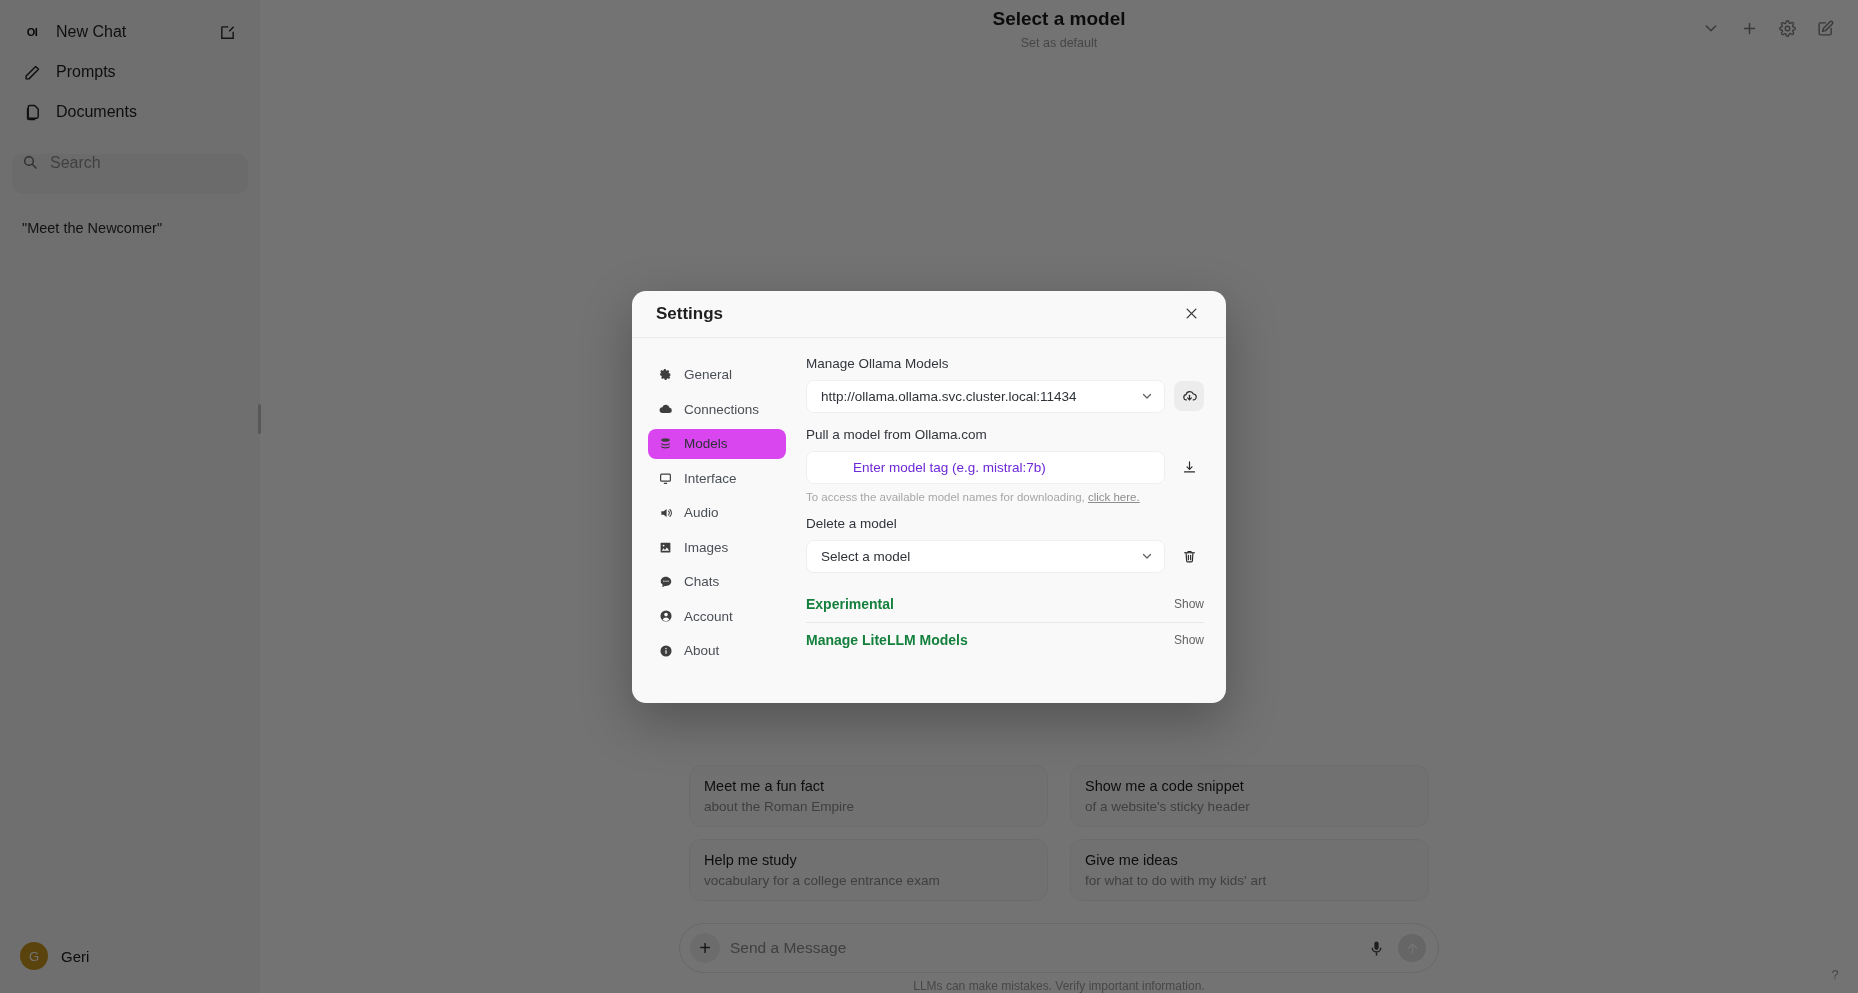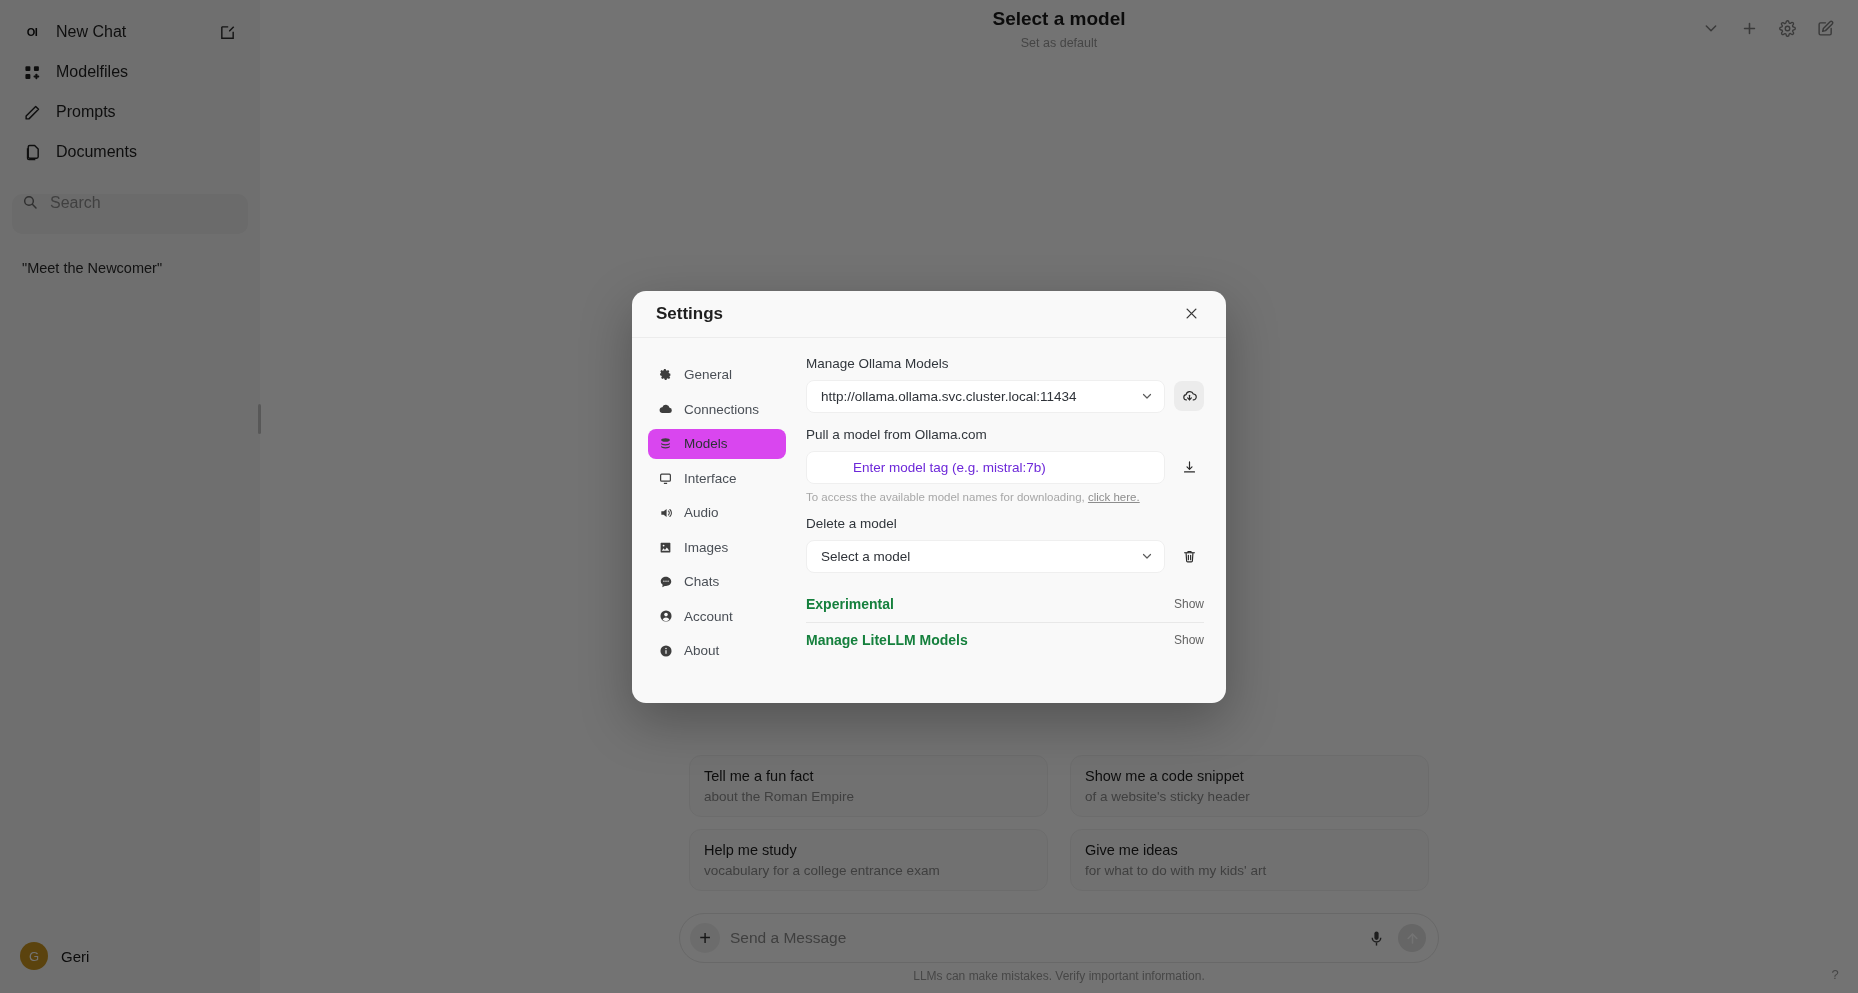--- a/index.html
+++ b/index.html
@@ -110,21 +110,20 @@
   }
   .composer .ph { flex: 1; font-size: 15.5px; color: #8d8d8d; }
   .mic-btn { width: 24px; height: 24px; display: flex; align-items: center; justify-content: center; color: #444; }
   .send-btn {
     width: 28px; height: 28px; border-radius: 50%;
     background: #e2e2e2; color: #fff;
     display: flex; align-items: center; justify-content: center;
   }
   .footnote {
     text-align: center; font-size: 12px; color: #9d9d9d;
-    padding-bottom: 10px;
   }
   .help-dot {
     position: absolute; right: 14px; bottom: 10px;
     width: 18px; height: 18px; font-size: 13px; color: #9b9b9b;
     display: flex; align-items: center; justify-content: center;
   }
 
   
   #overlay {
     position: absolute; inset: 0;
@@ -210,32 +209,20 @@
         </span>
         <span class="lbl">New Chat</span>
         <span class="trail">
           <svg width="17" height="17" viewBox="0 0 24 24" fill="none" stroke="#2b2b2b" stroke-width="2">
             <path d="M4 4h9M4 4v16h16v-9"></path>
               <path d="M14 9l6-6 1.5 1.5-6 6H14V9z" fill="#2b2b2b" stroke="none"></path>
           </svg>
         </span>
       </div>
 
-      <div class="side-row">
-        <span class="ico">
-          <svg width="17" height="17" viewBox="0 0 24 24" fill="#1f1f1f">
-            <rect x="2" y="3" width="7" height="7" rx="1.4"></rect>
-            <rect x="14" y="3" width="7" height="7" rx="1.4"></rect>
-            <rect x="2" y="14" width="7" height="7" rx="1.4"></rect>
-            <rect x="16.2" y="13.6" width="2.6" height="8" rx="1"></rect>
-            <rect x="13.5" y="16.4" width="8" height="2.6" rx="1"></rect>
-          </svg>
-        </span>
-        <span class="lbl">Modelfiles</span>
-      </div>
 
       <div class="side-row">
         <span class="ico">
           <svg width="17" height="17" viewBox="0 0 24 24" fill="none" stroke="#1f1f1f" stroke-width="2" stroke-linecap="round" stroke-linejoin="round">
             <path d="M16.5 3.5l4 4L7 21H3v-4L16.5 3.5z"></path>
           </svg>
         </span>
         <span class="lbl">Prompts</span>
       </div>
 
@@ -301,21 +288,21 @@
               <path d="M18.5 2.5a2.1 2.1 0 0 1 3 3L12 15l-4 1 1-4 9.5-9.5z"></path>
             </svg>
           </span>
         </div>
       </div>
 
       <div class="center-fill"></div>
 
       <div class="suggestions">
         <div class="sugg">
-          <div class="s1">Tell me a fun fact</div>
+          <div class="s1">Meet me a fun fact</div>
           <div class="s2">about the Roman Empire</div>
         </div>
         <div class="sugg">
           <div class="s1">Show me a code snippet</div>
           <div class="s2">of a website's sticky header</div>
         </div>
         <div class="sugg">
           <div class="s1">Help me study</div>
           <div class="s2">vocabulary for a college entrance exam</div>
         </div>

